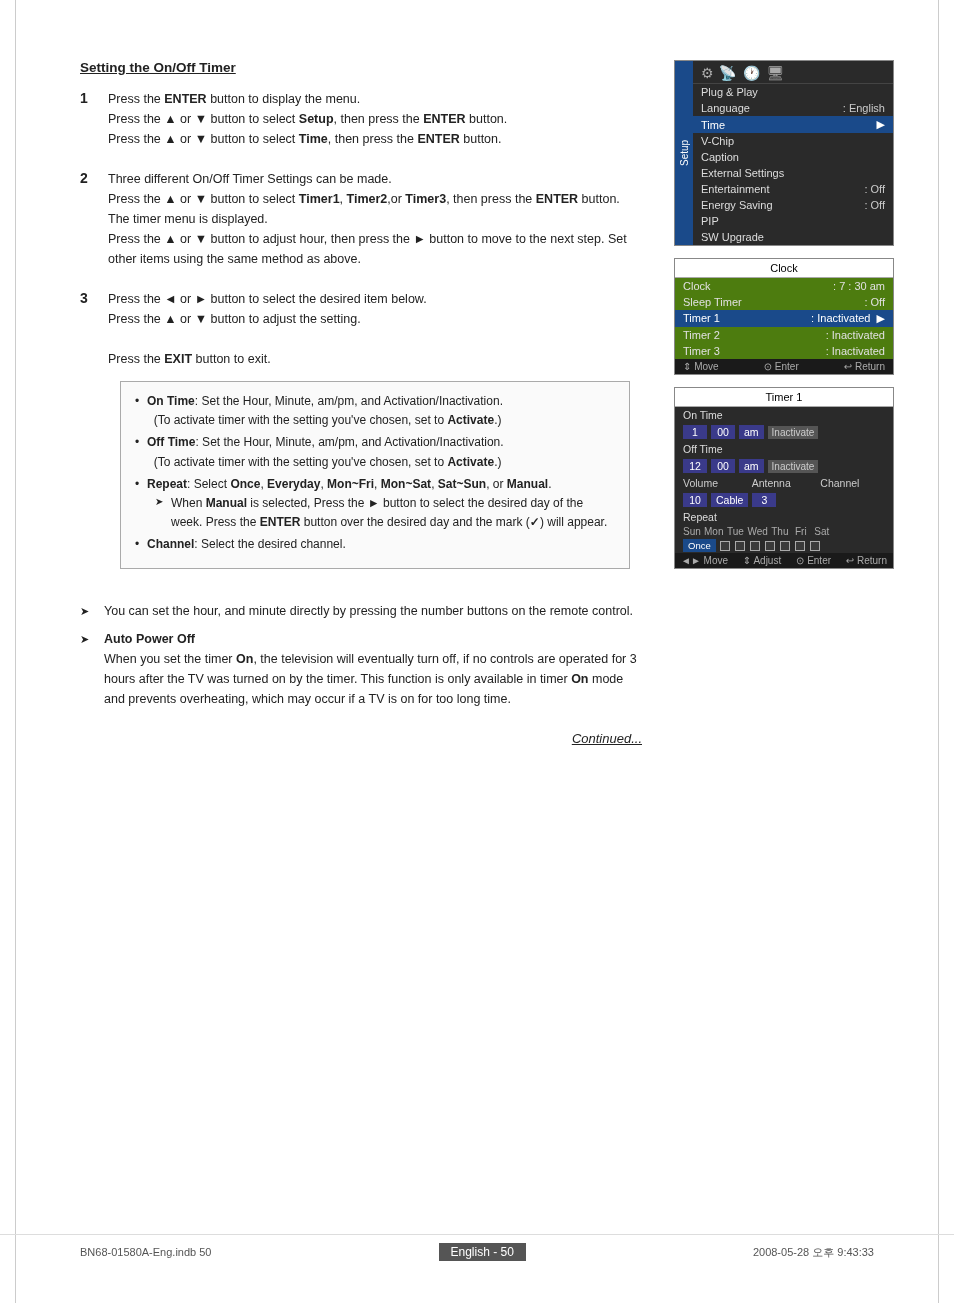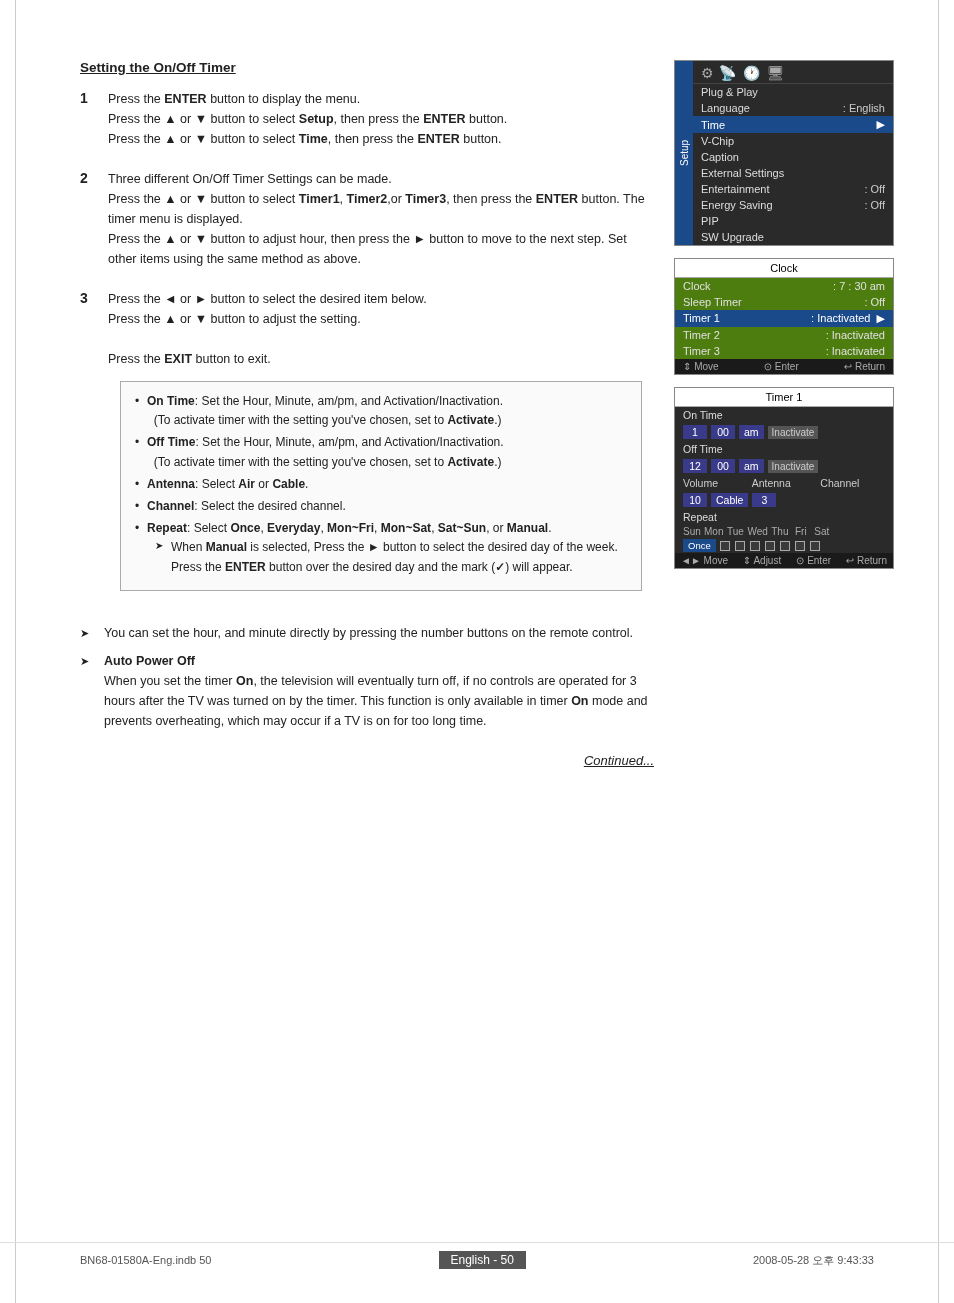--- a/index.html
+++ b/index.html
@@ -16,21 +16,21 @@
     .page-container {
       width: 954px;
       min-height: 1303px;
       background: #fff;
       padding: 60px 60px 40px 80px;
       position: relative;
     }
 
     .main-content {
       display: flex;
-      gap: 20px;
+      gap: 32px;
     }
 
     .left-column {
       flex: 1;
       min-width: 0;
     }
 
     .right-column {
       width: 220px;
       flex-shrink: 0;
@@ -333,21 +333,21 @@
 
     
     .page-footer {
       position: absolute;
       bottom: 30px;
       left: 0;
       right: 0;
       display: flex;
       justify-content: space-between;
       align-items: center;
-      padding: 4px 80px;
+      padding: 12px 80px;
       font-size: 11px;
       color: #555;
       border-top: 1px solid #ddd;
       padding-top: 8px;
       gap: 13px;
     }
 
     .page-number-box {
       background: #555;
       color: #fff;
@@ -423,30 +423,29 @@
           <div class="info-box">
             <ul>
               <li>
                 <b>On Time</b>: Set the Hour, Minute, am/pm, and Activation/Inactivation.<br>
                 &nbsp;&nbsp;(To activate timer with the setting you've chosen, set to <b>Activate</b>.)
               </li>
               <li>
                 <b>Off Time</b>: Set the Hour, Minute, am/pm, and Activation/Inactivation.<br>
                 &nbsp;&nbsp;(To activate timer with the setting you've chosen, set to <b>Activate</b>.)
               </li>
-              <li><b>Antenna</b>: Select <b>Air</b> or <b>Cable</b>.</li>
-              <li><b>Channel</b>: Select the desired channel.</li>
               <li>
                 <b>Repeat</b>: Select <b>Once</b>, <b>Everyday</b>, <b>Mon~Fri</b>, <b>Mon~Sat</b>, <b>Sat~Sun</b>, or <b>Manual</b>.
                 <div class="sub-item">
                   When <b>Manual</b> is selected, Press the ► button to select the desired day of the
                   week. Press the <b>ENTER</b> button over the desired day and the mark (<b>✓</b>) will
                   appear.
                 </div>
               </li>
+              <li><b>Channel</b>: Select the desired channel.</li>
             </ul>
           </div>
         </div>
       </div>
 
       <div class="note-item">
         <div class="note-arrow">➤</div>
         <div class="note-content">
           You can set the hour, and minute directly by pressing the number buttons on
           the remote control.

